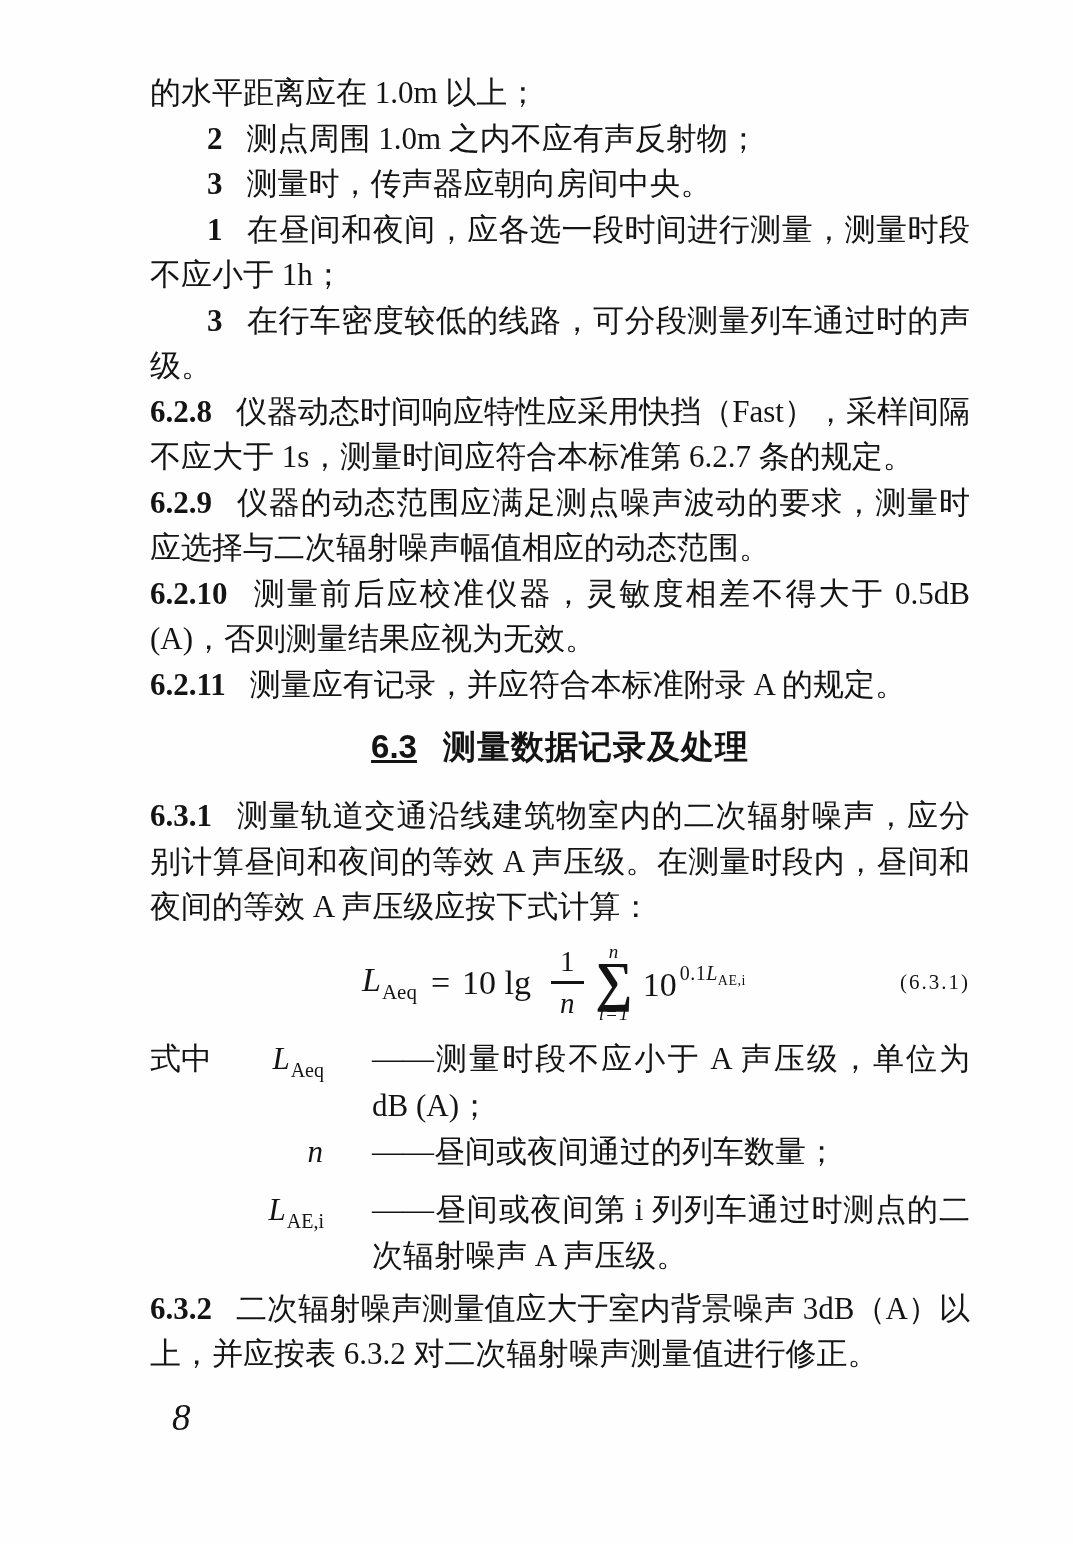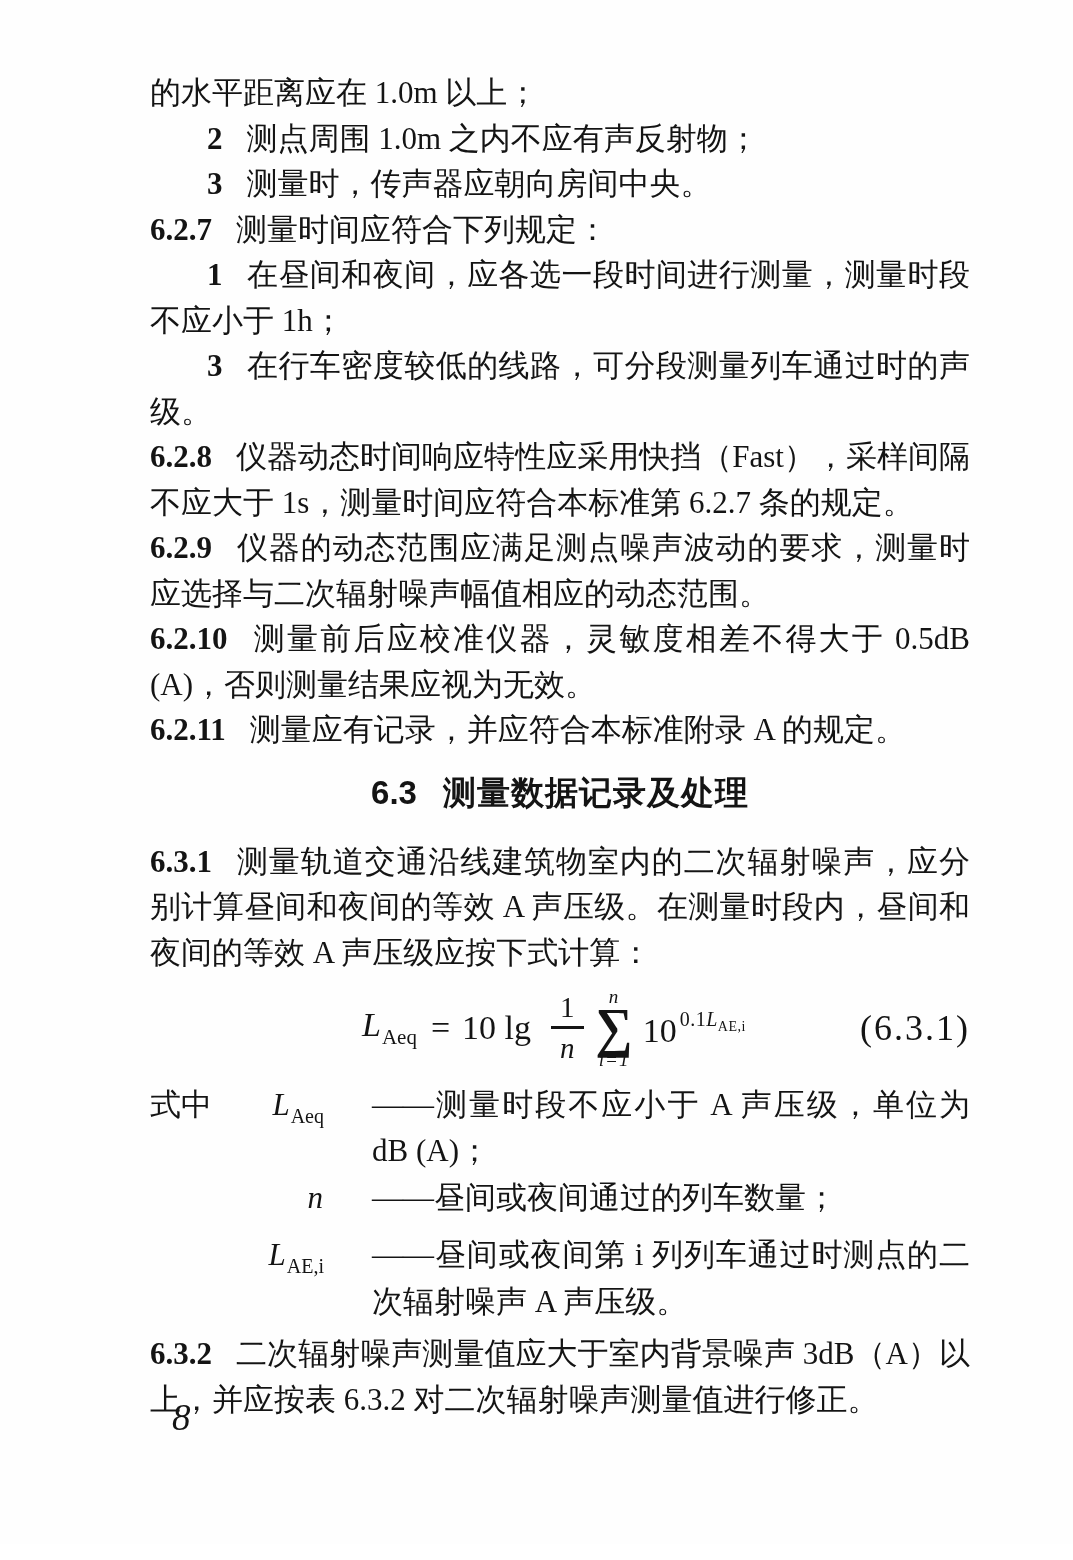--- a/index.html
+++ b/index.html
@@ -20,21 +20,21 @@
   .num { font-weight:bold; margin-right:24px; }
   .section-heading {
     text-align:center;
     font-family:"Liberation Sans","DejaVu Sans",sans-serif;
     font-weight:bold;
     font-size:33px;
     line-height:40px;
     margin:20px 0 26px 0;
     letter-spacing:1px;
   }
-  .section-heading .h-num { margin-right:26px; letter-spacing:0; }
+  .section-heading .h-num { margin-right:26px; letter-spacing:0;text-decoration:underline; }
   
   .formula-row {
     display:flex; align-items:center;
     margin:12px 0 12px 0;
     padding-left:212px;
   }
   .math { font-family:"Liberation Serif","DejaVu Serif",serif; }
   .it { font-style:italic; }
   .formula { display:inline-flex; align-items:center; font-size:34px; line-height:1; }
   .msub { font-size:21px; vertical-align:-8px; margin-left:1px; }
@@ -42,21 +42,21 @@
   .op { margin:0 14px; letter-spacing:-2px; }
   .coeff { margin-right:12px; white-space:pre; }
   .frac { display:inline-flex; flex-direction:column; align-items:center; margin:0 8px; vertical-align:middle; }
   .frac .top { font-size:29px; line-height:1.15; padding:0 9px 2px 9px; border-bottom:3px solid #141414; }
   .frac .bot { font-size:29px; line-height:1.2; padding-top:2px; }
   .sum { display:inline-flex; flex-direction:column; align-items:center; margin:0 10px 0 4px; }
   .sum .lim { font-size:19px; line-height:1.05; letter-spacing:1px; }
   .sum .sigma { font-size:52px; line-height:0.82; font-weight:bold; transform:scaleY(1.05); }
   .exp { font-size:20px; vertical-align:16px; margin-left:3px; letter-spacing:0.5px; }
   .expsub { font-size:14px; vertical-align:-5px; }
-  .eq-num { margin-left:auto; font-size:36px; letter-spacing:2px; }
+  .eq-num { margin-left:auto; font-size:21px; letter-spacing:2px; }
   
   .where { line-height:46.5px; }
   .def-row { display:grid; grid-template-columns:64px 62px 1fr;gap:48px; }
   .def-label { text-align:left; }
   .def-sym { text-align:right; white-space:nowrap; }
   .def-sym .msub { font-size:20px; }
   .def-text { text-align:justify; }
   .para.last { margin-top:6px; }
   
   .page-number {
@@ -68,21 +68,20 @@
 <body>
 
 <div class="page">
 
   <p class="para cont"><span>的水平距离应在 1.0m 以上；</span></p>
 
   <p class="para sub"><span class="num">2</span><span>测点周围 1.0m 之内不应有声反射物；</span></p>
 
   <p class="para sub"><span class="num">3</span><span>测量时，传声器应朝向房间中央。</span></p>
 
-  <p class="para clause"><span class="num">6.2.7</span><span>测量时间应符合下列规定：</span></p>
 
   <p class="para sub"><span class="num">1</span><span>在昼间和夜间，应各选一段时间进行测量，测量时段不应小于 1h；</span></p>
 
 
   <p class="para sub"><span class="num">3</span><span>在行车密度较低的线路，可分段测量列车通过时的声级。</span></p>
 
   <p class="para clause"><span class="num">6.2.8</span><span>仪器动态时间响应特性应采用快挡（Fast），采样间隔不应大于 1s，测量时间应符合本标准第 6.2.7 条的规定。</span></p>
 
   <p class="para clause"><span class="num">6.2.9</span><span>仪器的动态范围应满足测点噪声波动的要求，测量时应选择与二次辐射噪声幅值相应的动态范围。</span></p>
 

